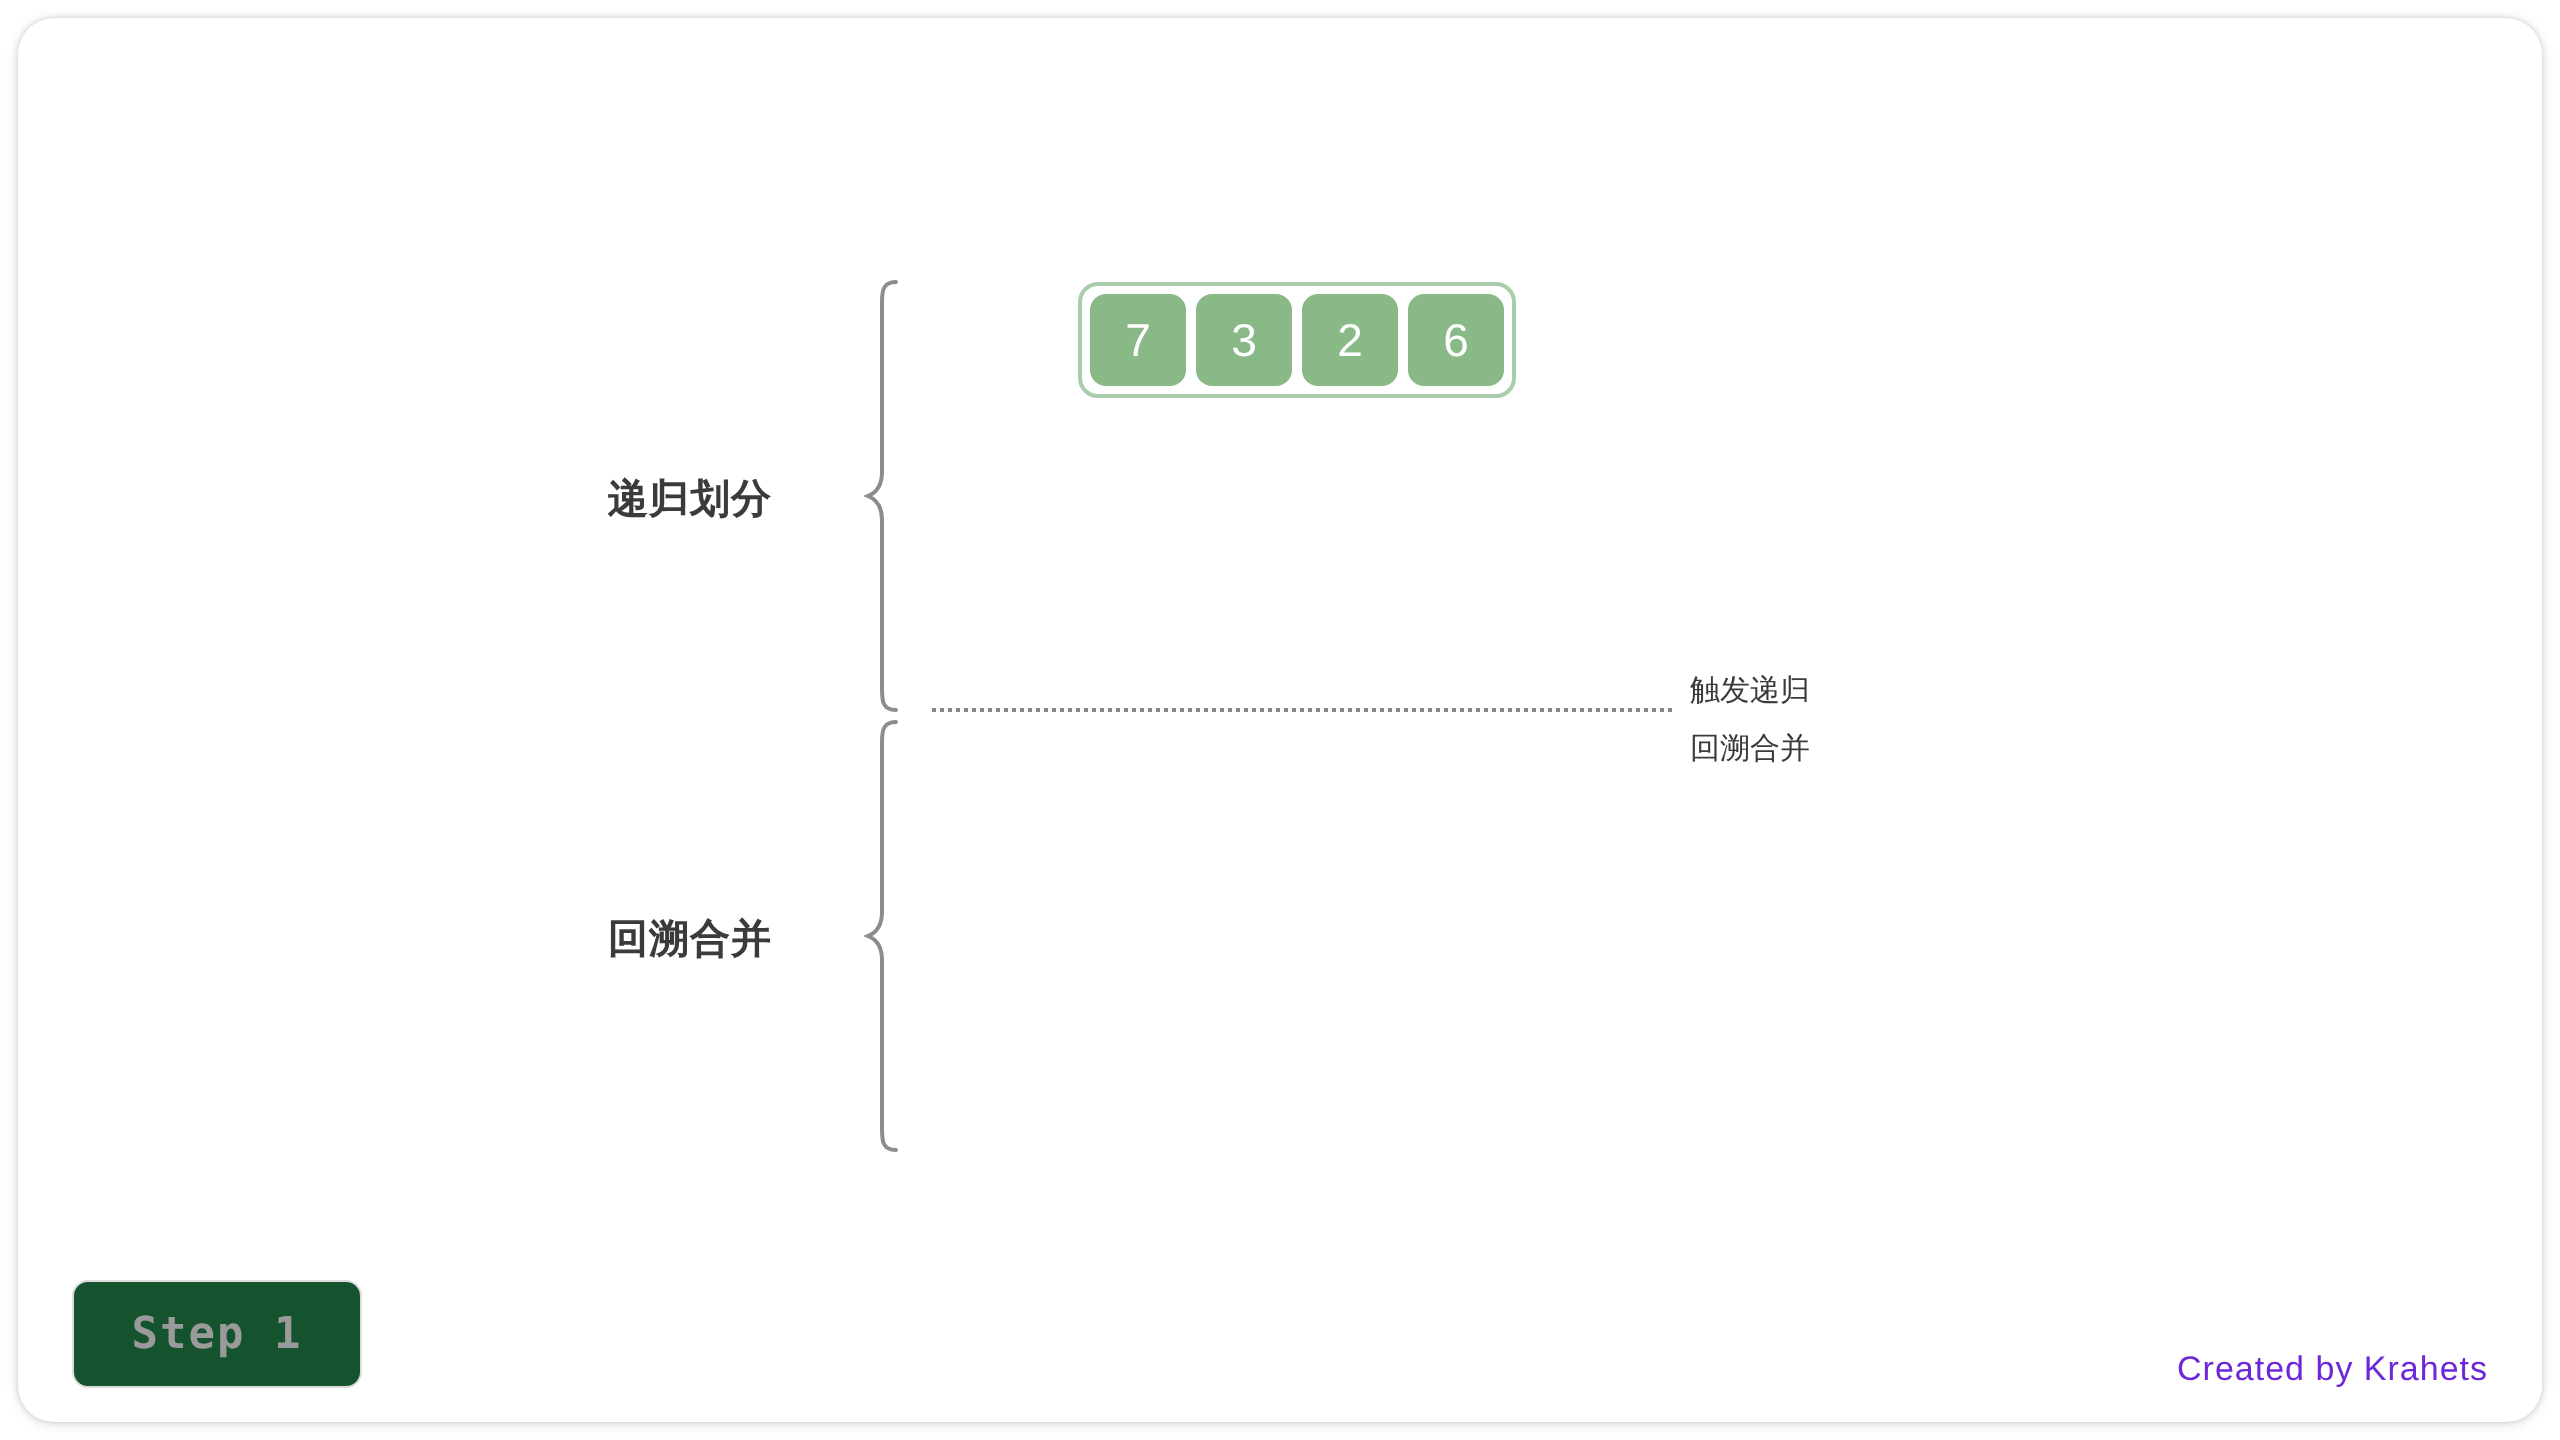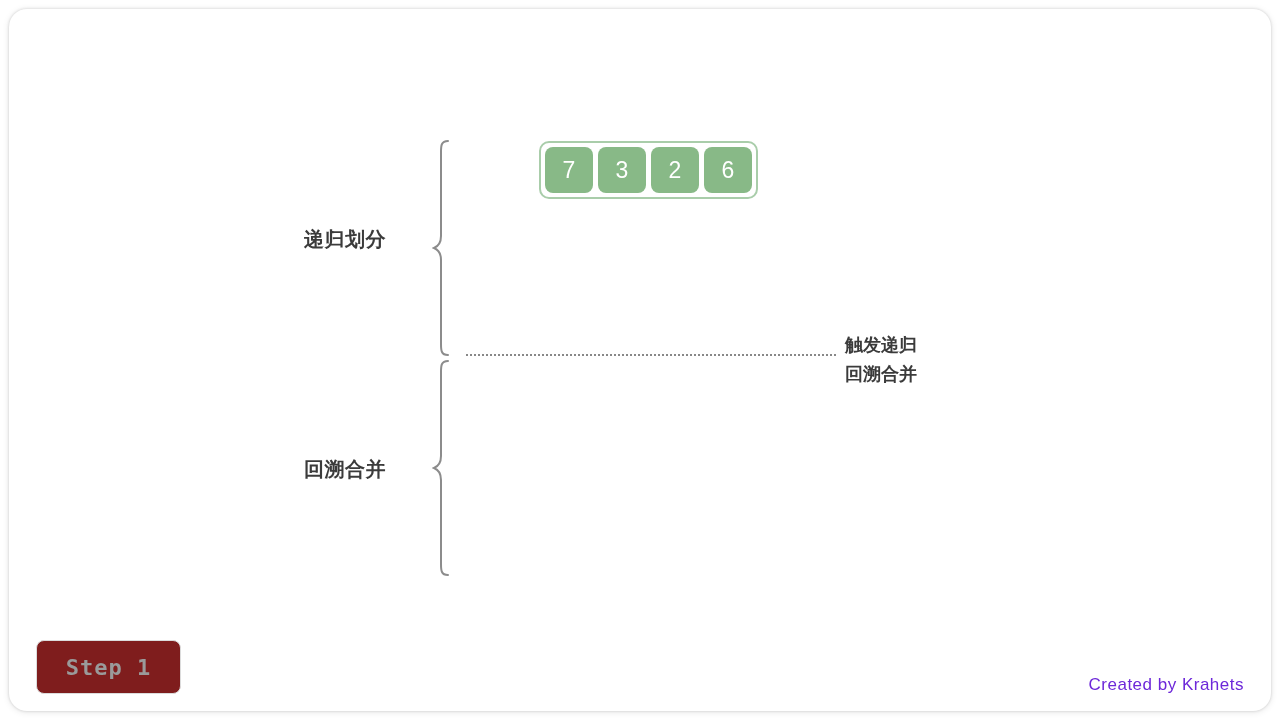--- a/index.html
+++ b/index.html
@@ -68,21 +68,21 @@
   
   .section-label {
     position: absolute;
     font-size: 20px;
     font-weight: bold;
     color: #3b3b3b;
     letter-spacing: 0.5px;
     white-space: nowrap;
     font-family: "Liberation Sans", "DejaVu Sans", sans-serif;
   }
-  #label-divide { left: 304px; top: 226px; }
+  #label-divide { left: 304px; top: 236px; }
   #label-merge  { left: 304px; top: 456px; text-align: center; }
 
   
   .brace {
     position: absolute;
     left: 432px;
   }
   #brace-divide { top: 138px; }
   #brace-merge  { top: 358px; }
 
@@ -94,36 +94,36 @@
     width: 370px;
     height: 2px;
     border-top: 2px dotted #888888;
   }
 
   
   #annotation {
     position: absolute;
     left: 845px;
     top: 331px;
-    font-size: 18px;
-    font-weight: bold;
+    font-size: 15px;
+    font-weight: normal;
     color: #3b3b3b;
     line-height: 29px;
     white-space: nowrap;
     font-family: "Liberation Sans", "DejaVu Sans", sans-serif;
   }
 
   
   #step-badge {
     position: absolute;
     left: 36px;
     top: 640px;
     width: 145px;
     height: 54px;
-    background: #7f1d1d;
+    background: #14532d;
     border: 1px solid #dcdcdc;
     border-radius: 8px;
     display: flex;
     align-items: center;
     justify-content: center;
     box-sizing: border-box;
     text-align: center;
   }
   #step-badge-label {
     font-family: "DejaVu Sans Mono", "Liberation Mono", monospace;

